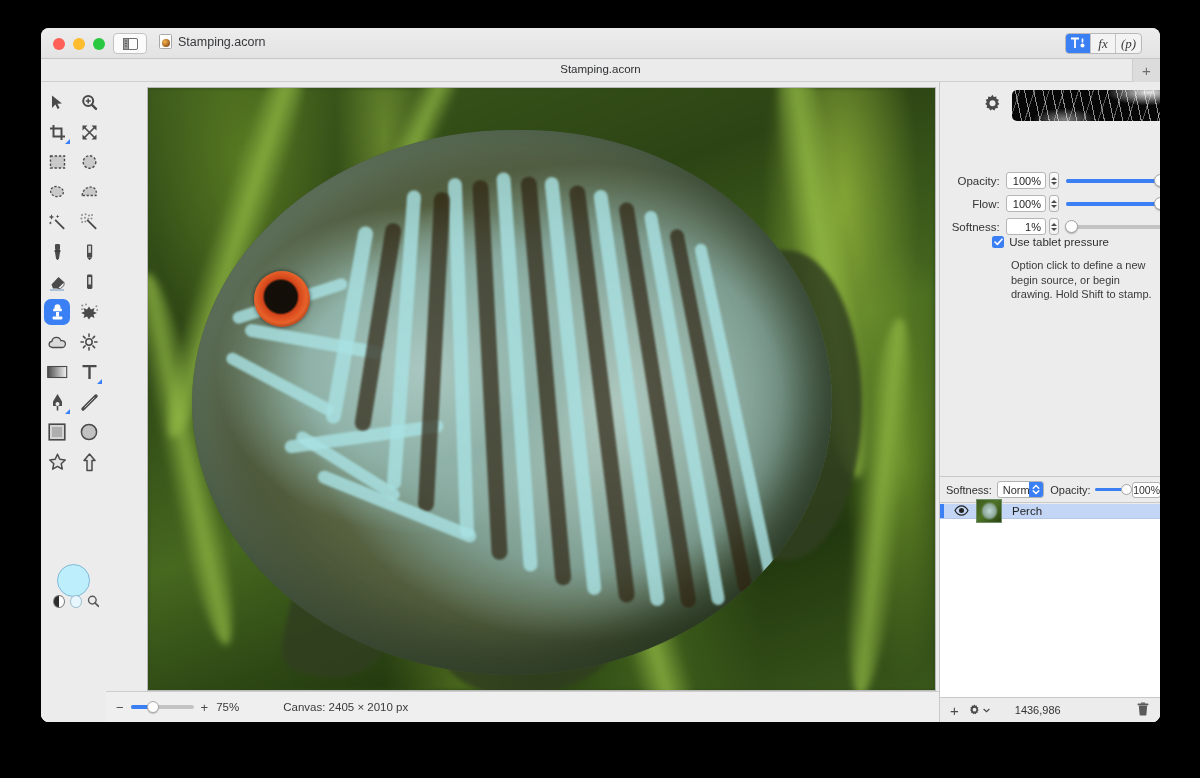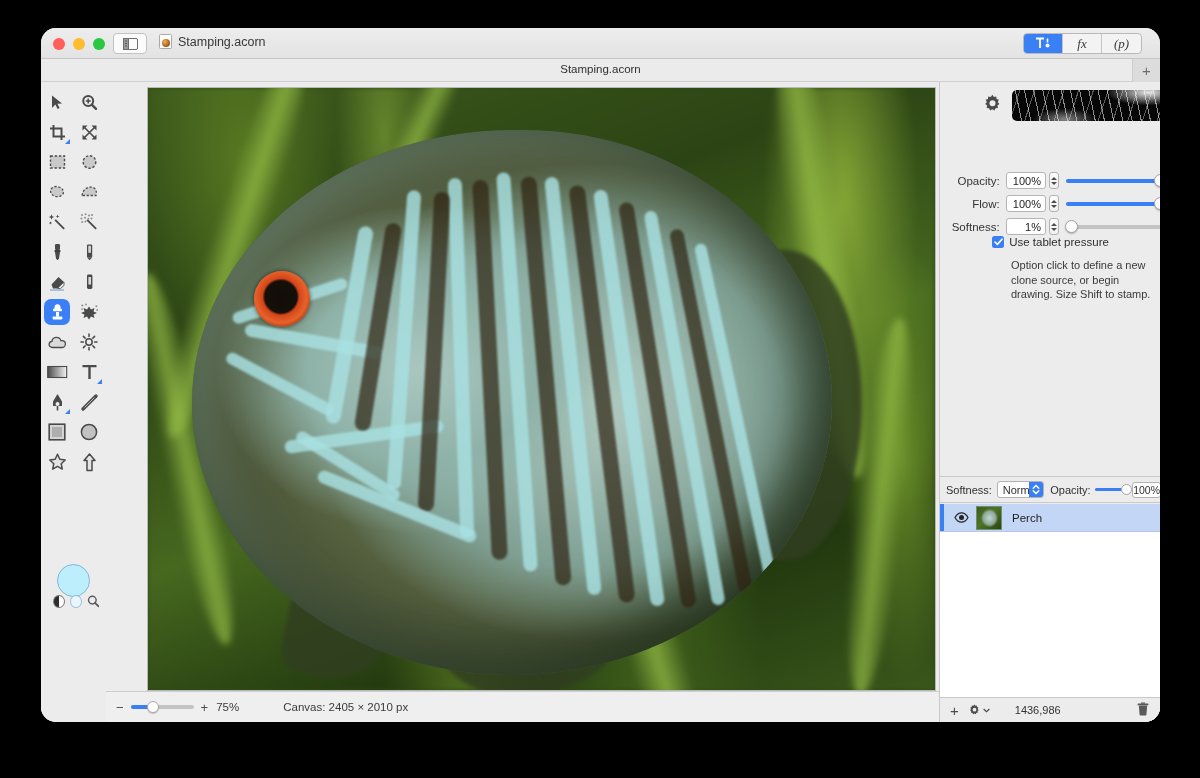--- a/index.html
+++ b/index.html
@@ -9,21 +9,21 @@
     font-family: "Liberation Sans", sans-serif;
     overflow: hidden;
   }
 
   
   .window {
     position: absolute;
     left: 41px; top: 28px;
     width: 1119px; height: 694px;
     background: #ececec;
-    border-radius: 15px;
+    border-radius: 8px;
     overflow: hidden;
     box-shadow: 0 12px 40px rgba(0,0,0,.55);
   }
 
   
   .titlebar {
     position: relative;
     height: 31px;
     background: linear-gradient(#ededed, #e3e3e3);
     border-bottom: 1px solid #c6c6c6;
@@ -64,21 +64,21 @@
   .seg-group {
     position: absolute; right: 18px; top: 5px;
     display: flex;
     height: 21px;
     border: 1px solid #b9b9b9;
     border-radius: 4px;
     overflow: hidden;
     background: #f3f3f3;
   }
   .seg {
-    width: 39px;
+    width: 25px;
     display: flex; align-items: center; justify-content: center;
     font-size: 12px; color: #3a3a3a;
     border-right: 1px solid #c4c4c4;
   }
   .seg:last-child { border-right: none; }
   .seg.active { background: #3b7ff5; color: #fff; }
   .seg.fx { font-family: "Liberation Serif", serif; font-style: italic; font-size: 13px; }
   .seg.pp { font-family: "Liberation Serif", serif; font-style: italic; font-size: 13px; }
 
   
@@ -393,21 +393,21 @@
   }
   .op-box {
     width: 38px; height: 16px;
     background: #fff; border: 1px solid #b2b2b2; border-radius: 3px;
     font-size: 10.5px; display: flex; align-items: center; justify-content: center;
   }
 
   .layer-list { position: absolute; top: 27px; bottom: 25px; left: 0; right: 0; background: #fff; }
   .layer-row {
     position: relative;
-    height: 28px;
+    height: 15px;
     background: #c3d6f5;
     display: flex; align-items: center;
     border-bottom: 1px solid #b4c8ea;
   }
   .layer-row::before {
     content: ""; position: absolute; left: 0; top: 0;
     width: 4px; height: 100%; background: #3b7ff5;
   }
   .eye { margin-left: 14px; }
   .layer-thumb {
@@ -798,21 +798,21 @@
 
       <div class="chk-row" style="top:154px;">
         <span class="chk">
           <svg width="9" height="8" viewBox="0 0 9 8">
             <path d="M1 4l2.4 2.4L8 1.2" fill="none" stroke="#fff" stroke-width="1.6" stroke-linecap="round" stroke-linejoin="round"></path>
           </svg>
         </span>
         <span>Use tablet pressure</span>
       </div>
 
-      <div class="hint" style="top:176px;">Option click to define a new clone source, or begin drawing. Size Shift to stamp.</div>
+      <div class="hint" style="top:176px;">Option click to define a new begin source, or begin drawing. Hold Shift to stamp.</div>
 
       <div class="layers">
         <div class="blend-row">
           <span>Softness:</span>
           <div class="blend-select">
             <span>Normal</span>
             <span class="arrowbox">
               <svg width="8" height="11" viewBox="0 0 8 11">
                 <path d="M1.2 4.2L4 1.4l2.8 2.8" fill="none" stroke="#fff" stroke-width="1.4" stroke-linecap="round"></path>
                 <path d="M1.2 6.8L4 9.6l2.8-2.8" fill="none" stroke="#fff" stroke-width="1.4" stroke-linecap="round"></path>

